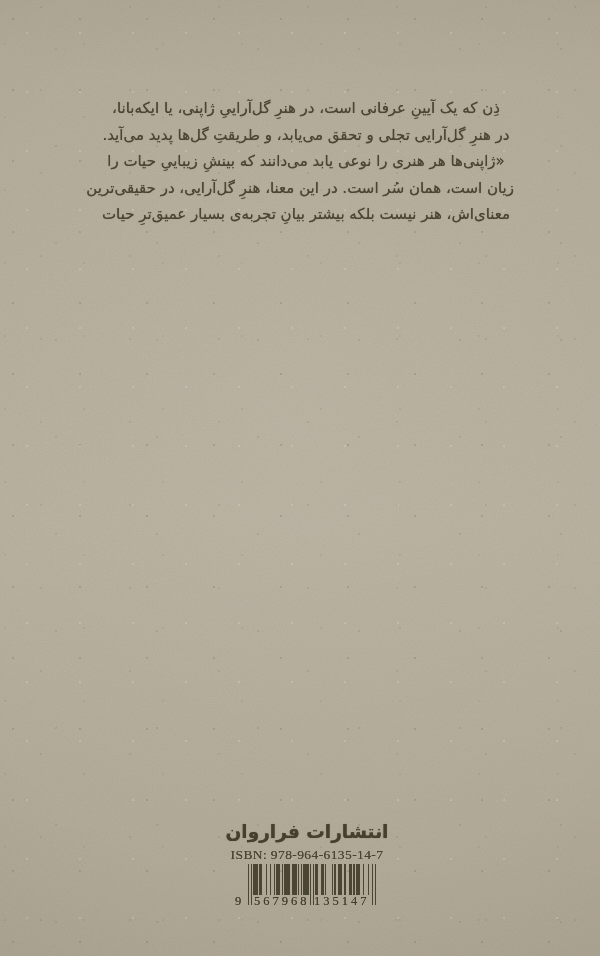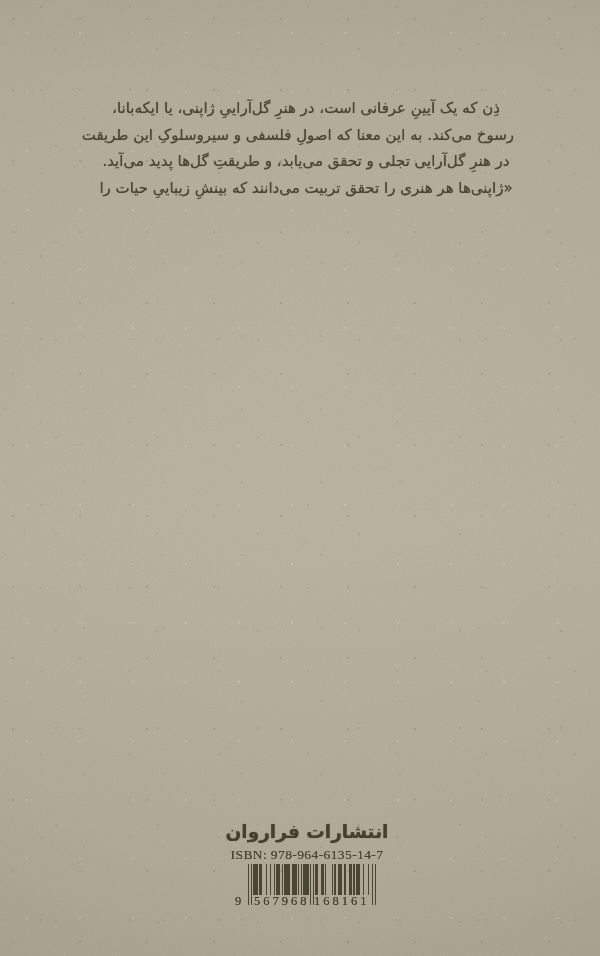--- a/index.html
+++ b/index.html
@@ -93,23 +93,24 @@
   .bc-left  { left: 6px; }
   .bc-right { left: 66px; }
 </style>
 </head>
 <body>
 
 <div class="cover">
 
   <div class="quote">
     <div class="qline">ذِن که یک آیینِ عرفانی است، در هنرِ گل‌آراییِ ژاپنی، یا ایکه‌بانا،</div>
-    <div class="qline">رسوخ می‌کند. به این معنا که اصولِ فلسفی و سیروسلوکِ این طریقت</div>
     <div class="qline">در هنرِ گل‌آرایی تجلی و تحقق می‌یابد، و طریقتِ گل‌ها پدید می‌آید.</div>
-    <div class="qline">«ژاپنی‌ها هر هنری را تحقق تربیت می‌دانند که بینشِ زیباییِ حیات را</div>
+    <div class="qline">«ژاپنی‌ها هر هنری را نوعی یابد می‌دانند که بینشِ زیباییِ حیات را</div>
+    <div class="qline">زیان است، همان سُر است. در این معنا، هنرِ گل‌آرایی، در حقیقی‌ترین</div>
+    <div class="qline">معنای‌اش، هنر نیست بلکه بیشتر بیانِ تجربه‌ی بسیار عمیق‌ترِ حیات</div>
   </div>
 
   <div class="publisher">انتشارات فراروان</div>
 
   <div class="isbn">ISBN: 978-964-6135-14-7</div>
 
   <div class="barcode">
     <svg id="barcode-svg" width="128" height="41" viewBox="0 0 128 41" shape-rendering="crispEdges">
         <rect x="0.00" y="0" width="1.47" height="41"></rect>
         <rect x="2.69" y="0" width="1.47" height="41"></rect>
@@ -158,21 +159,21 @@
         <rect x="107.79" y="0" width="1.47" height="31"></rect>
         <rect x="109.14" y="0" width="1.47" height="31"></rect>
         <rect x="110.48" y="0" width="1.47" height="31"></rect>
         <rect x="114.53" y="0" width="1.47" height="31"></rect>
         <rect x="119.92" y="0" width="1.47" height="31"></rect>
         <rect x="123.96" y="0" width="1.47" height="41"></rect>
         <rect x="126.65" y="0" width="1.47" height="41"></rect>
       </svg>
     <span class="bc-digit bc-first">9</span>
     <span class="bc-digit bc-left">567968</span>
-    <span class="bc-digit bc-right">168161</span>
+    <span class="bc-digit bc-right">135147</span>
   </div>
 
   <svg class="grain" width="600" height="956">
     <filter id="grainF">
       <feTurbulence type="fractalNoise" baseFrequency="0.9" numOctaves="2" stitchTiles="stitch" result="n"></feTurbulence>
       <feColorMatrix in="n" type="matrix" values="0 0 0 0 0.32  0 0 0 0 0.28  0 0 0 0 0.20  0.9 0 0 0 0"></feColorMatrix>
     </filter>
     <rect width="600" height="956" filter="url(#grainF)"></rect>
   </svg>
 

